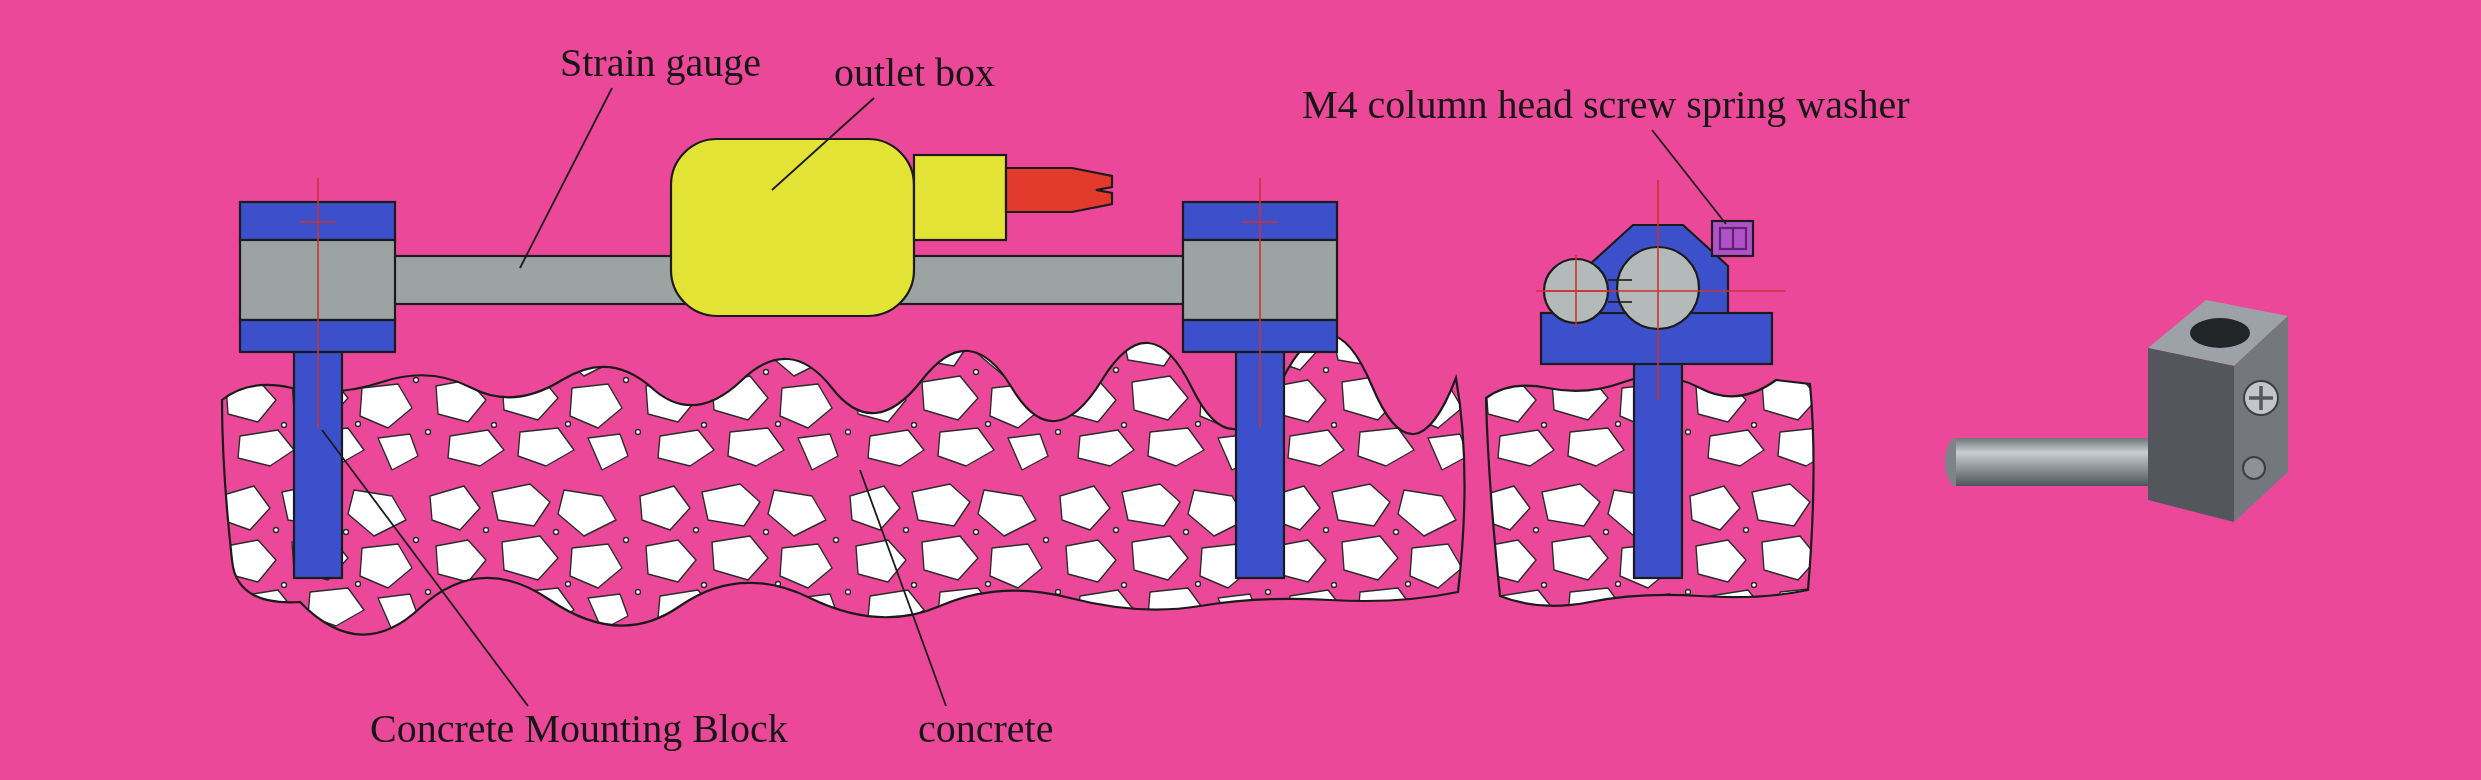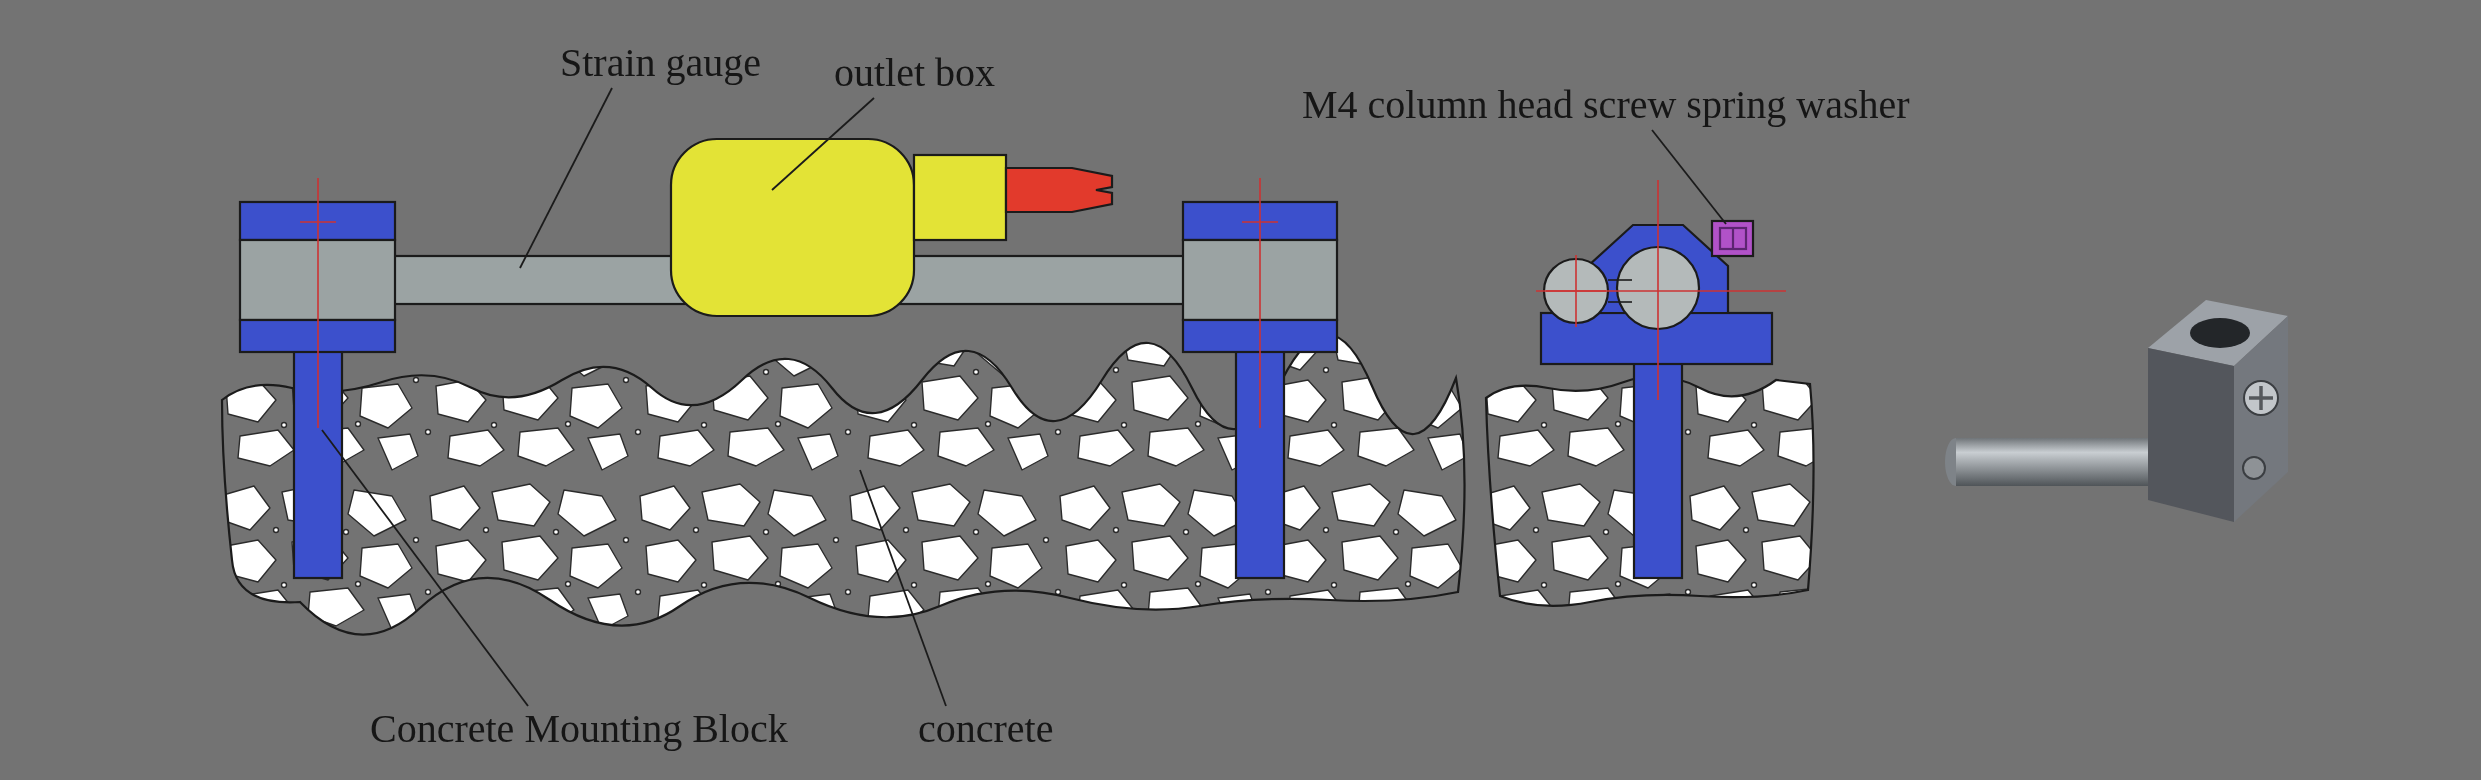--- a/index.html
+++ b/index.html
@@ -1,17 +1,17 @@
 <!DOCTYPE html>
 <html><head>
 <meta charset="utf-8">
 <style>
   html,body { margin:0; padding:0; background:#ffffff; }
   .canvas {
-    position:relative; width:2481px; height:780px; background:#737373;
+    position:relative; width:2481px; height:780px; background:#ec4899;
     overflow:hidden; font-family:"Liberation Serif", serif;
   }
   svg { display:block; }
   .lbl { font-family:"Liberation Serif", serif; font-size:40px; fill:#161616; }
   .leader { stroke:#1b1b1b; stroke-width:1.8; fill:none; }
   .ol { stroke:#1b1b1b; stroke-width:2.2; }
   .thin { stroke:#1b1b1b; stroke-width:1.6; }
   .cl { stroke-width:1.6; fill:none; }
   .stone { fill:#ffffff; stroke:#2b2b2b; stroke-width:1.4; stroke-linejoin:round; }
   .screwslot { stroke:#55585c; stroke-width:3.5; }

